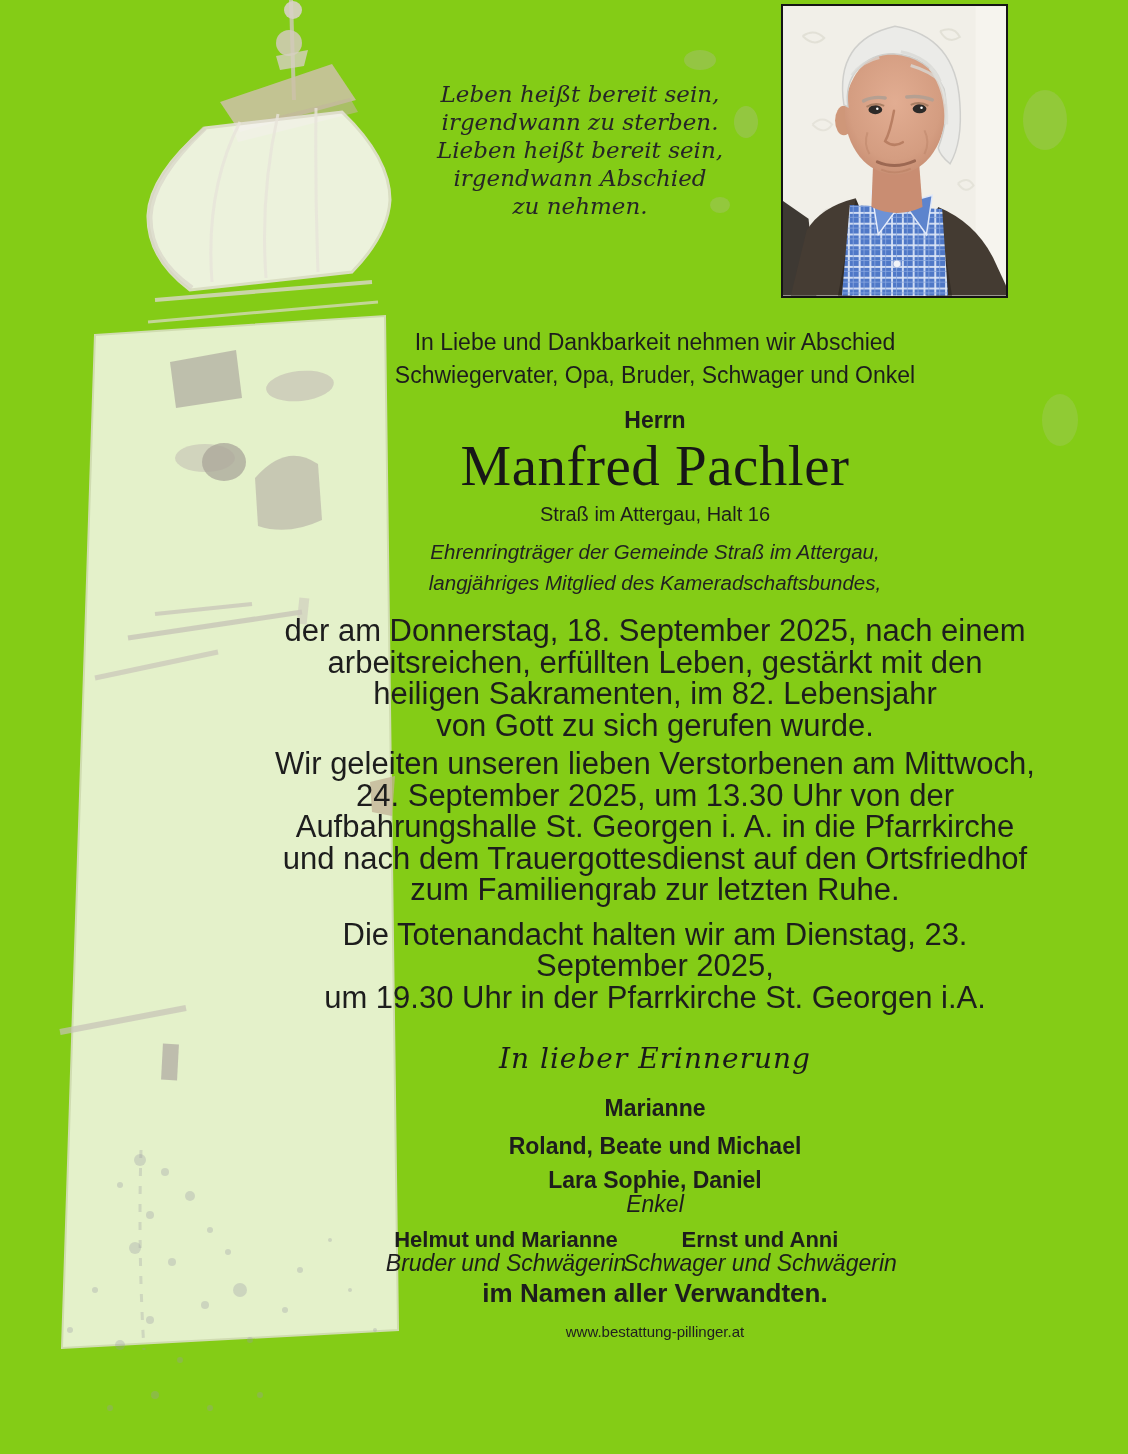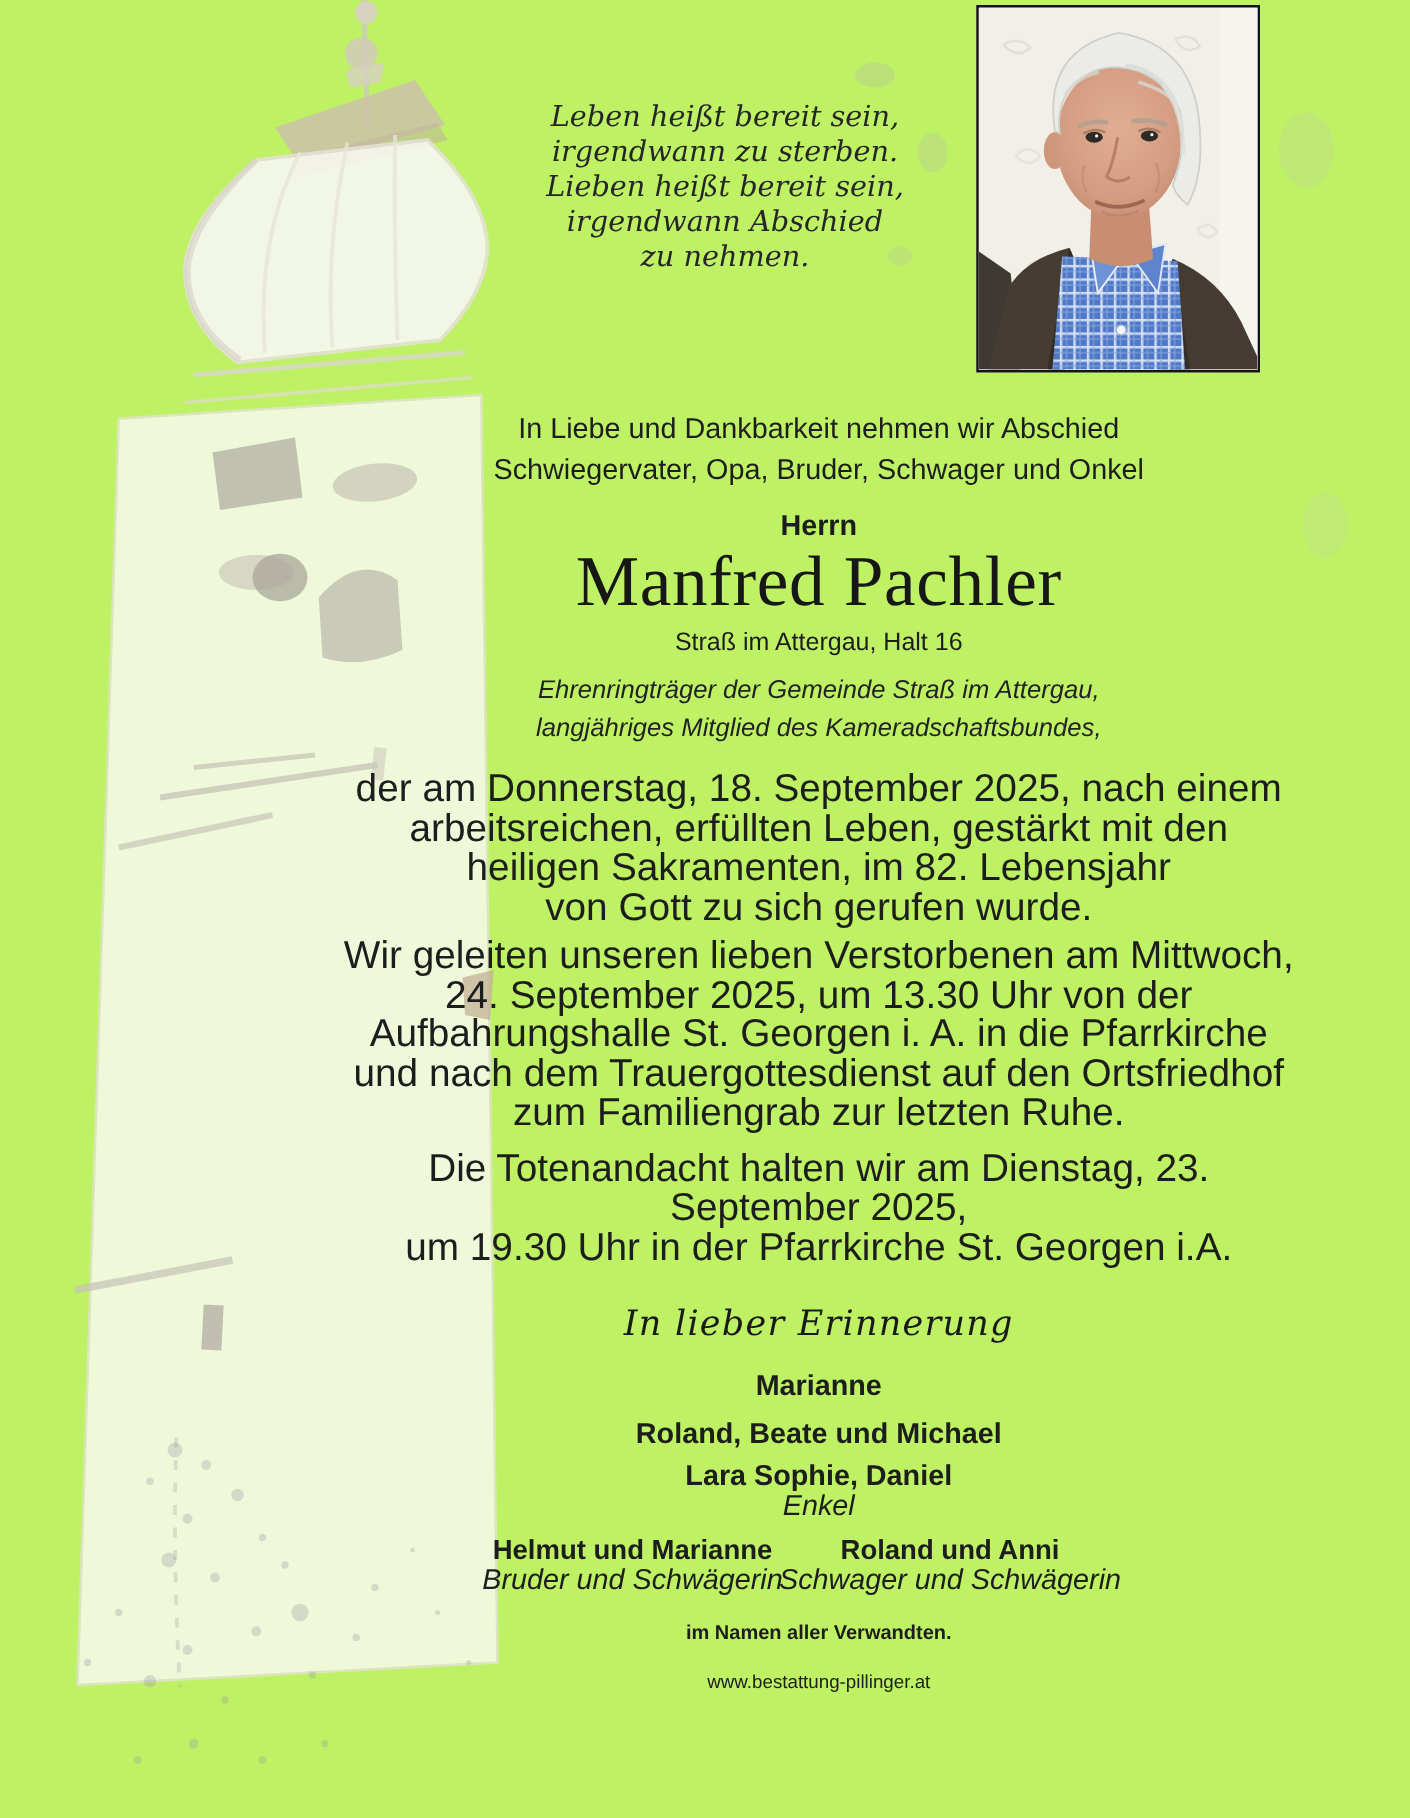--- a/index.html
+++ b/index.html
@@ -1,20 +1,20 @@
 <!DOCTYPE html>
 <html lang="de"><head>
 <meta charset="utf-8">
 <style>
   html,body{margin:0;padding:0;}
   body{background:#ffffff;}
   .page{
     position:relative;
     width:1128px;height:1454px;
-    background:#bef264;
+    background:#84cc16;
     overflow:hidden;
     font-family:"Liberation Sans", sans-serif;
     color:#1d1d1d;
   }
   
   .watermark{position:absolute;left:0;top:0;width:1128px;height:1454px;pointer-events:none;}
   
   .quote{
     position:absolute;left:395px;top:80px;width:370px;
     text-align:center;
@@ -58,21 +58,21 @@
   .mourner{font-weight:bold;font-size:23px;line-height:28px;}
   .m1{margin-top:17px;}
   .m2{margin-top:10px;}
   .m3{margin-top:6px;}
   .relation-note{font-style:italic;font-size:23px;line-height:21px;}
   .relatives-row{position:relative;height:50px;margin-top:12px;}
   .relative-col{position:absolute;top:0;transform:translateX(-50%);white-space:nowrap;text-align:center;}
   .relative-col.left{left:236px;}
   .relative-col.right{left:490px;}
   .relative-names{font-weight:bold;font-size:22px;line-height:26px;}
-  .closing{margin-top:16px;font-weight:bold;font-size:16px;line-height:28px;}
+  .closing{margin-top:2px;font-weight:bold;font-size:26px;line-height:28px;}
   .donation{margin-top:30px;font-size:21px;line-height:28px;}
   .website{margin-top:16px;font-size:15px;line-height:18px;color:#202020;}
 </style>
 </head>
 <body>
 
 <div class="page">
 
   <svg class="watermark" viewBox="0 0 1128 1454" xmlns="http://www.w3.org/2000/svg" aria-hidden="true">
 
@@ -272,21 +272,21 @@
     <div class="mourner m2">Roland, Beate und Michael</div>
     <div class="mourner m3">Lara Sophie, Daniel</div>
     <div class="relation-note">Enkel</div>
 
     <div class="relatives-row">
       <div class="relative-col left">
         <div class="relative-names">Helmut und Marianne</div>
         <div class="relation-note">Bruder und Schwägerin</div>
       </div>
       <div class="relative-col right">
-        <div class="relative-names">Roland und Anni</div>
+        <div class="relative-names">Ernst und Anni</div>
         <div class="relation-note">Schwager und Schwägerin</div>
       </div>
     </div>
 
     <div class="closing">im Namen aller Verwandten.</div>
 
 
     <div class="website">www.bestattung-pillinger.at</div>
 
   </div>

